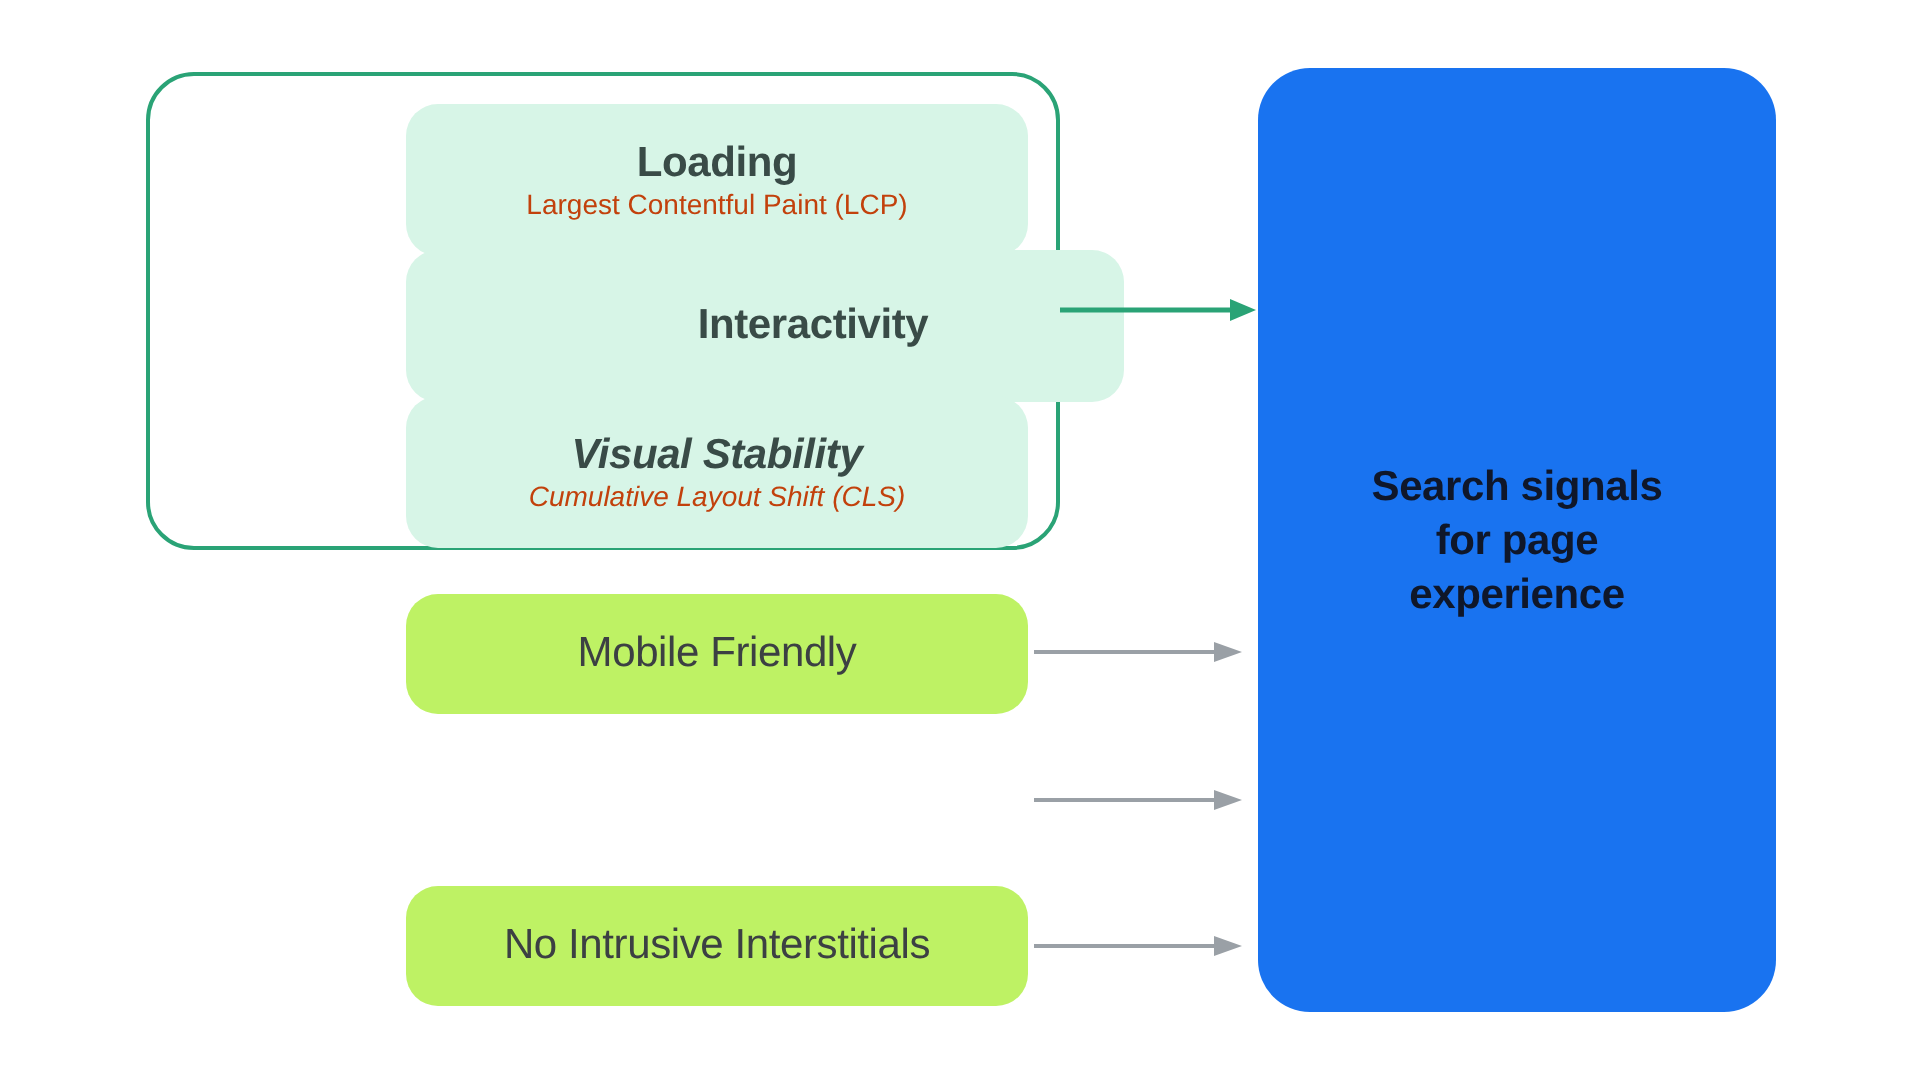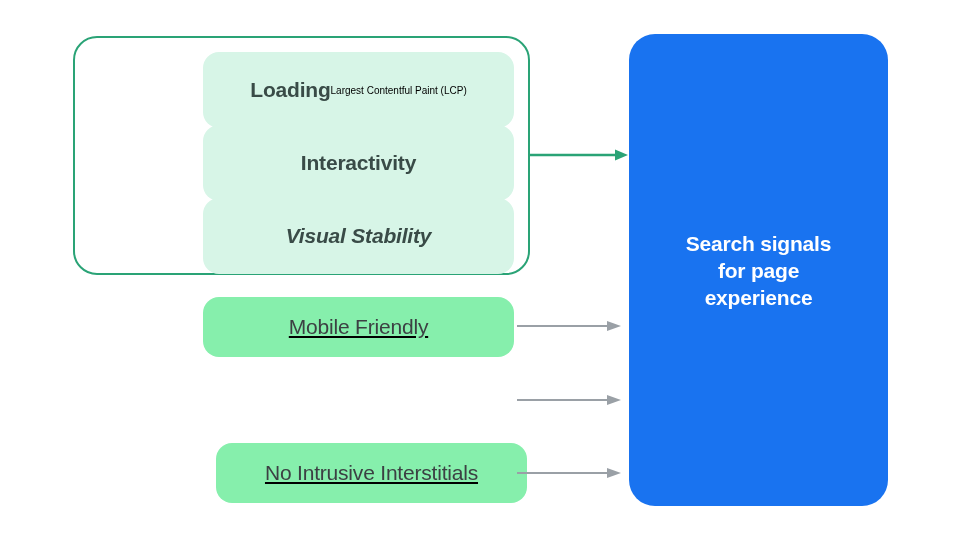--- a/index.html
+++ b/index.html
@@ -45,58 +45,57 @@
     letter-spacing: -0.2px;
   }
   .vital-card {
     position: absolute;
     left: 128px;
     width: 311px;
     height: 76px;
     background: #d7f5e7;
     border-radius: 16px;
     display: flex;
-    flex-direction: row;
+    flex-direction: column;
     align-items: center;
     justify-content: center;
     text-align: center;
   }
   .vital-card.v1 { top: 14px; }
-  .vital-card.v2 { top: 87px; }
+  .vital-card.v2 { top: 87px; padding-left: 48px; }
   .vital-card.v3 { top: 160px; font-style: italic; }
   .vital-title {
     color: #394b47;
     font-size: 21px;
     font-weight: 700;
     line-height: 24px;
     letter-spacing: -0.2px;
   }
   .vital-subtitle {
-    color: #000000;
-    font-size: 10px;
+    color: #c2410c;
+    font-size: 14px;
     line-height: 17px;
   }
 
   
   .signal-card {
     position: absolute;
     left: 203px;
     width: 311px;
     height: 60px;
-    background: #86efac;
+    background: #bef264;
     border-radius: 16px;
     display: flex;
     align-items: center;
     justify-content: center;
     text-align: center;
-    text-decoration: underline;
   }
   .signal-card.s1 { top: 297px; }
   .signal-card.s2 { top: 370px; }
-  .signal-card.s3 { top: 443px; margin-left: 13px; }
+  .signal-card.s3 { top: 443px; }
   .signal-label {
     color: #3c4043;
     font-size: 21px;
     line-height: 24px;
     letter-spacing: -0.2px;
   }
 
   
   .result-box {
     position: absolute;
@@ -105,21 +104,21 @@
     width: 259px;
     height: 472px;
     background: #1973f0;
     border-radius: 26px;
     display: flex;
     align-items: center;
     justify-content: center;
   }
   .result-label {
     width: 172px;
-    color: #ffffff;
+    color: #0f172a;
     font-size: 21px;
     font-weight: 700;
     line-height: 27px;
     text-align: center;
     letter-spacing: -0.2px;
   }
 
   
   .arrow {
     position: absolute;
@@ -141,20 +140,21 @@
       <div class="vital-title">Loading</div>
       <div class="vital-subtitle">Largest Contentful Paint (LCP)</div>
     </div>
 
     <div class="vital-card v2">
       <div class="vital-title">Interactivity</div>
     </div>
 
     <div class="vital-card v3">
       <div class="vital-title">Visual Stability</div>
+      <div class="vital-subtitle">Cumulative Layout Shift (CLS)</div>
     </div>
   </div>
 
   <svg class="arrow arrow-green" width="98" height="16" viewBox="0 0 98 16">
     <line x1="0" y1="8" x2="86" y2="8" stroke="#2aa376" stroke-width="2.5"></line>
     <polygon points="85,2.5 98,8 85,13.5" fill="#2aa376"></polygon>
   </svg>
 
   <div class="signal-card s1">
     <div class="signal-label">Mobile Friendly</div>

